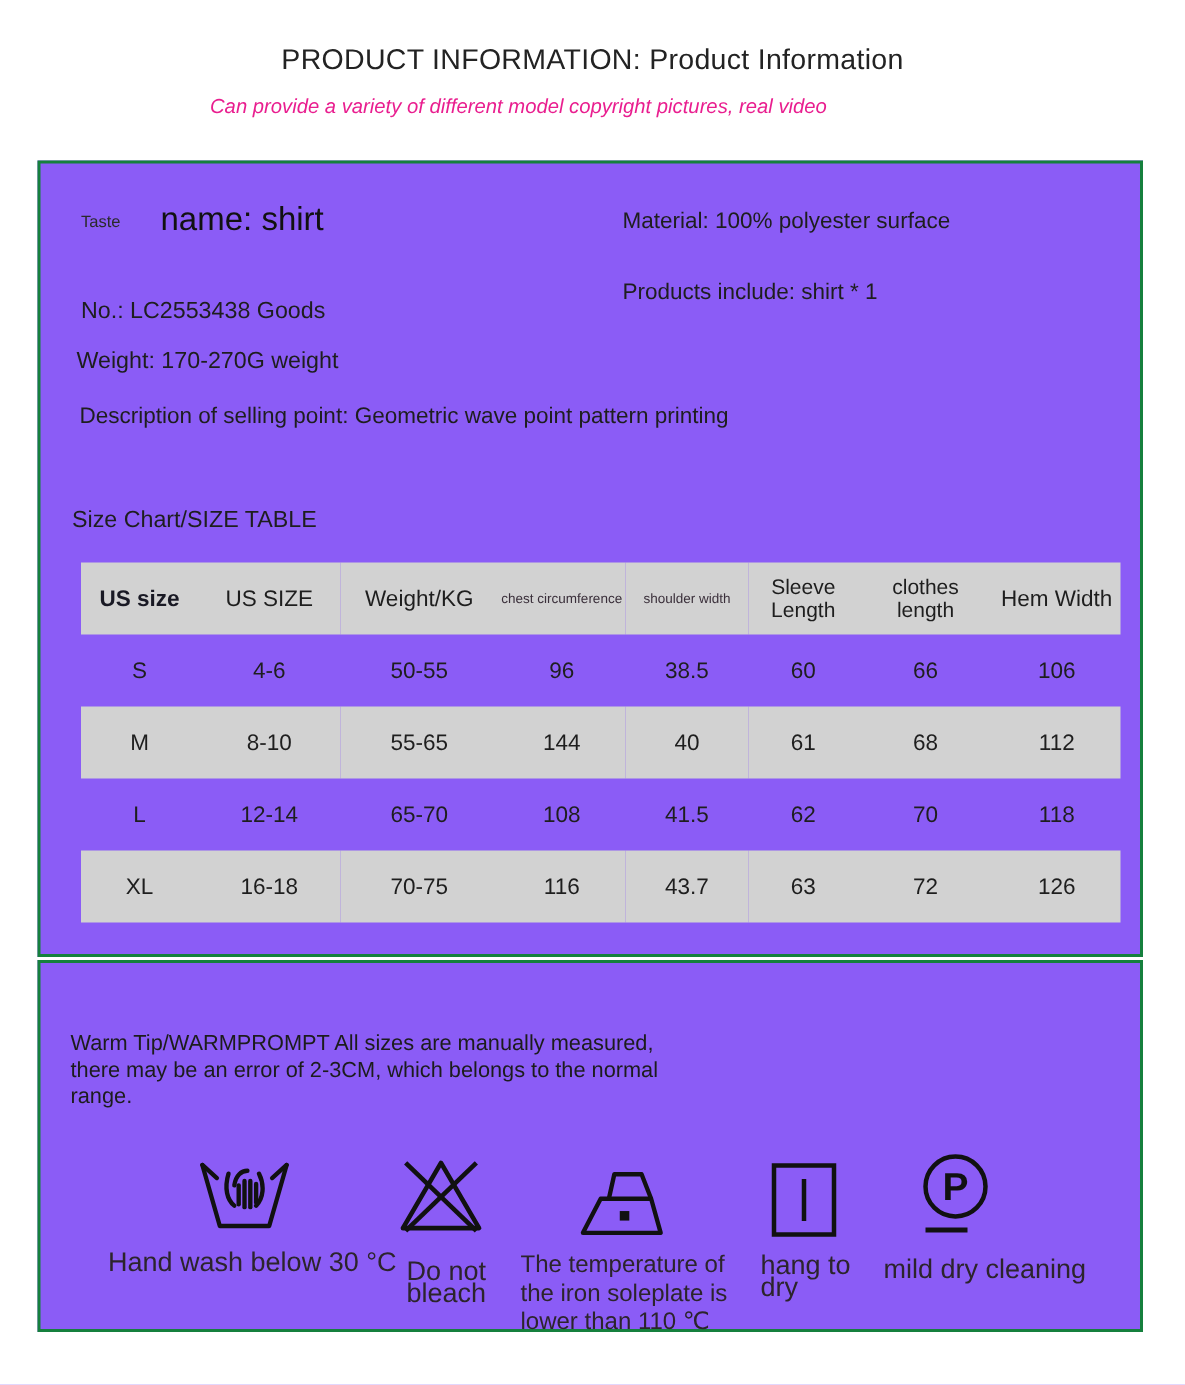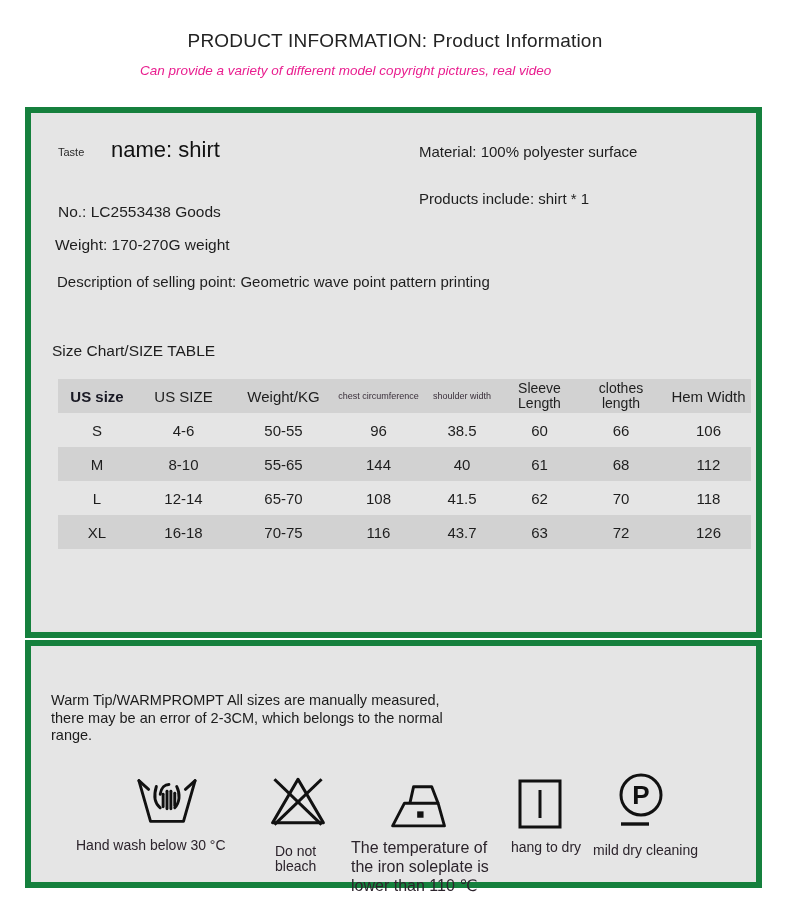--- a/index.html
+++ b/index.html
@@ -20,59 +20,59 @@
     letter-spacing: 0.2px;
     color: #232323;
   }
   .subtitle {
     top: 63px; left: 140px; width: 445px;
     font-size: 13.5px; line-height: 15.5px; font-style: italic;
   }
 
   .panel {
     left: 25px; width: 737px;
-    border: 6px solid #15803d;
-    background: #e5e5e5;
+    border: 2px solid #15803d;
+    background: #8b5cf6;
   }
   #panel-main { top: 107px; height: 531px; }
   #panel-care { top: 640px; height: 248px; padding-left: 36px; }
 
   .t-small  { font-size: 11px; color: #2a2a2a; }
   .t-big    { font-size: 22px; font-weight: 500; color: #111; }
   .t-body   { font-size: 15px; color: #1e1e1e; }
   .t-body2  { font-size: 15.5px; color: #1e1e1e; }
 
   .size-table {
     border-collapse: collapse;
     table-layout: fixed;
     width: 693px;
     font-size: 15px;
   }
   .size-table th, .size-table td {
-    height: 34px;
+    height: 48px;
     text-align: center;
     vertical-align: middle;
     font-weight: 400;
     padding: 0 2px;
   }
   .size-table thead tr { background: #d2d2d2; }
   .size-table tbody tr.striped { background: #d2d2d2; }
   .size-table th.col-bold { font-weight: 700; color: #191924; }
   .size-table th.col-tiny { font-size: 9px; line-height: 10px; color: #3a2f3a; }
   .size-table th.col-mid  { font-size: 14px; line-height: 15px; }
   .size-table th.col-wide { font-size: 15px; white-space: nowrap; }
 
   .warm-tip {
     left: 20px; top: 46px; width: 392px;
     font-size: 14.5px; line-height: 17.5px;
     color: #1c1c1c;
   }
   .care-icon svg { display: block; }
   .care-label {
-    font-size: 14px; line-height: 15px;
+    font-size: 18px; line-height: 15px;
     color: #2c242c;
   }
   .care-label.smaller { font-size: 16px; line-height: 19px; }
 </style>
 </head>
 <body>
 
 <div class="abs page-title">PRODUCT INFORMATION: Product Information</div>
 <div class="abs subtitle" style="color:#e91e8f;">Can provide a variety of different model copyright pictures, real video</div>
 

